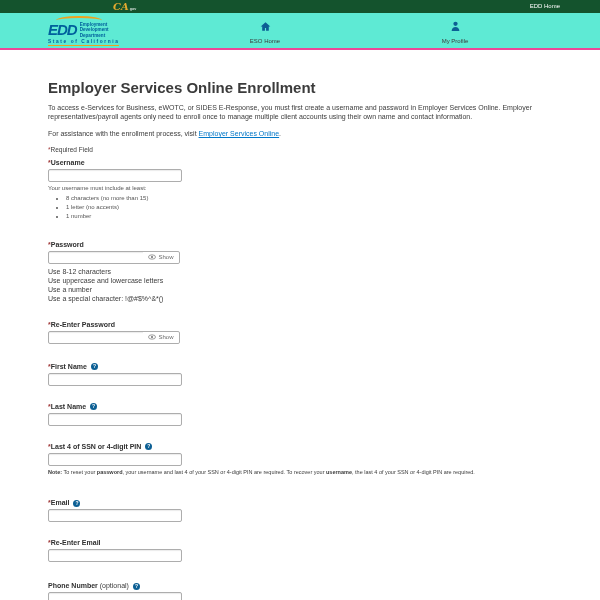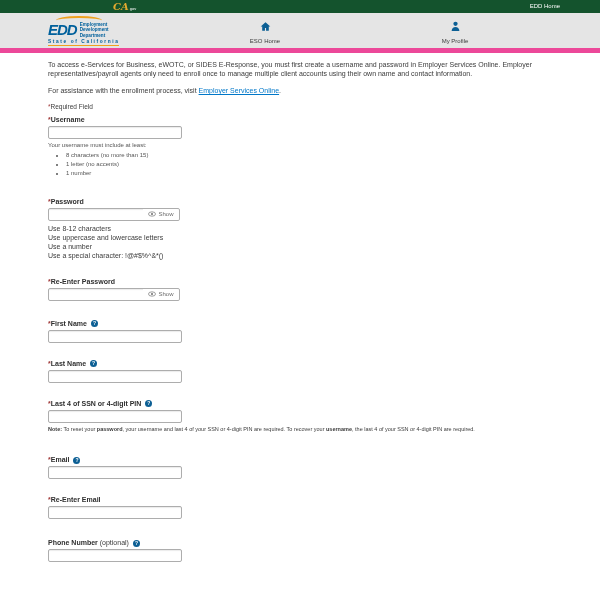--- a/index.html
+++ b/index.html
@@ -4,21 +4,21 @@
 <style>
   html,body{margin:0;padding:0;background:#fff;}
   body{width:600px;height:600px;overflow:hidden;font-family:"Liberation Sans",sans-serif;color:#3b3b3b;position:relative;}
   
   .topbar{position:relative;height:13px;background:#14532d;}
   .ca-logo{position:absolute;left:113px;top:0;height:13px;display:flex;align-items:center;cursor:pointer;}
   .ca-script{font-family:"DejaVu Serif",serif;font-style:italic;font-weight:bold;font-size:10px;color:#e3aa2f;line-height:10px;}
   .ca-gov{font-size:4px;color:#ffffff;margin-left:1px;margin-top:4px;}
   .edd-home-link{position:absolute;right:40px;top:0;height:13px;line-height:13px;font-size:6px;color:#ffffff;cursor:pointer;}
   
-  .header{position:relative;height:35px;background:#e5e5e5;border-bottom:5px solid #ec4899;}
+  .header{position:relative;height:35px;background:#5eead4;border-bottom:2px solid #ec4899;}
   .edd-logo{position:absolute;left:48px;top:3px;cursor:pointer;}
   .edd-arc{width:46px;height:7px;border-top:2px solid #f0a11e;border-radius:50%;margin-left:8px;margin-bottom:-3px;}
   .edd-row{display:flex;align-items:center;gap:3px;}
   .edd-acronym{font-size:15px;font-weight:bold;font-style:italic;color:#00609c;letter-spacing:-1px;line-height:14px;}
   .edd-dept{font-size:4.6px;font-weight:bold;color:#00609c;line-height:5.4px;}
   .edd-state{font-size:4.8px;font-weight:bold;color:#00609c;letter-spacing:1.6px;margin-top:1px;border-bottom:1.5px solid #f0a11e;padding-bottom:1px;width:fit-content;}
   .nav-item{position:absolute;top:5px;width:70px;text-align:center;cursor:pointer;}
   .nav-item svg{display:inline-block;}
   .nav-label{font-size:6px;color:#3b3b3b;margin-top:2px;}
   .nav-eso{left:230px;}
@@ -92,20 +92,21 @@
     <svg width="11" height="11" viewBox="0 0 24 24">
         <circle fill="#0c5f94" cx="12" cy="6.2" r="4.7"></circle>
         <path fill="#0c5f94" d="M3.5 22c.4-5.2 3.9-8.7 8.5-8.7s8.1 3.5 8.5 8.7z"></path>
       </svg>
     <div class="nav-label">My Profile</div>
   </div>
 </div>
 
 <div class="main">
 
+  <h1>Employer Services Online Enrollment</h1>
 
   <p class="intro">To access e-Services for Business, eWOTC, or SIDES E-Response, you must first create a username and password in Employer Services Online. Employer representatives/payroll agents only need to enroll once to manage multiple client accounts using their own name and contact information.</p>
 
   <p class="assist"><span>For assistance with the enrollment process, visit </span><a class="link">Employer Services Online</a><span>.</span></p>
 
   <p class="required"><span class="ast">*</span><span>Required Field</span></p>
 
   <div class="group g-user">
     <div class="f-label">
         <span><span class="ast">*</span><span>Username</span></span>

